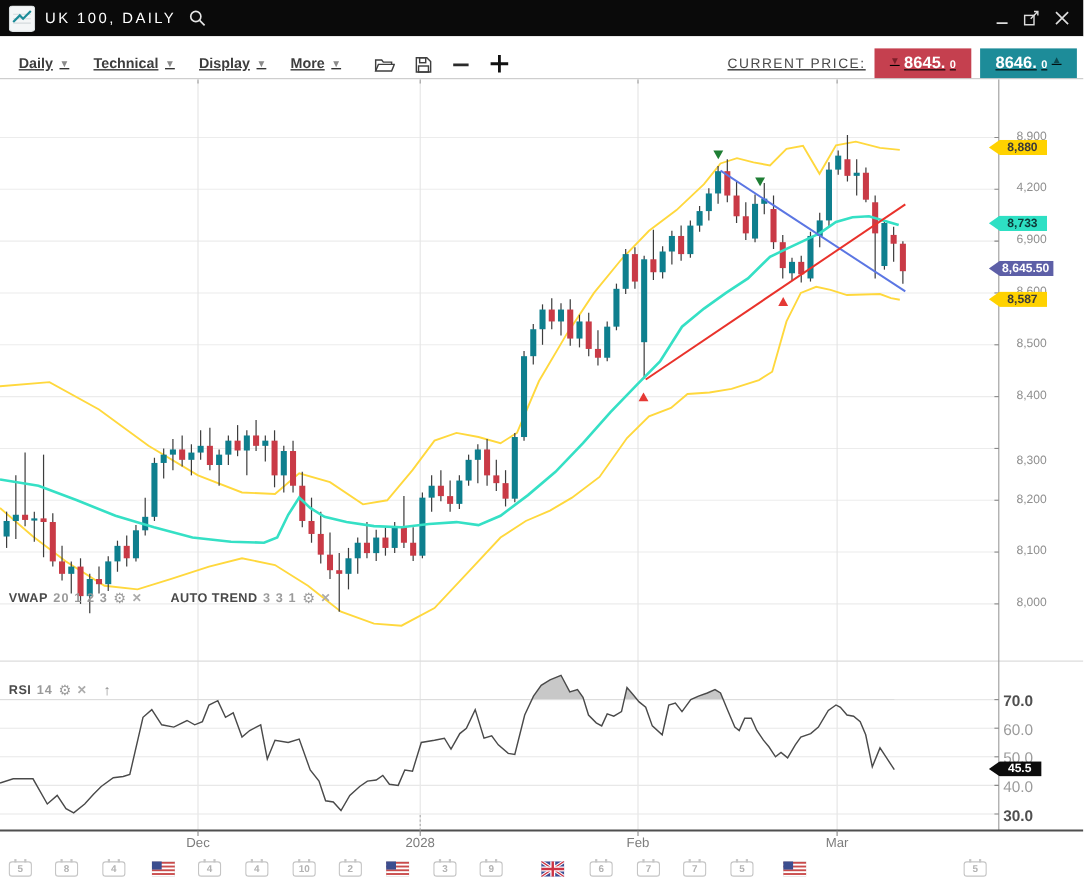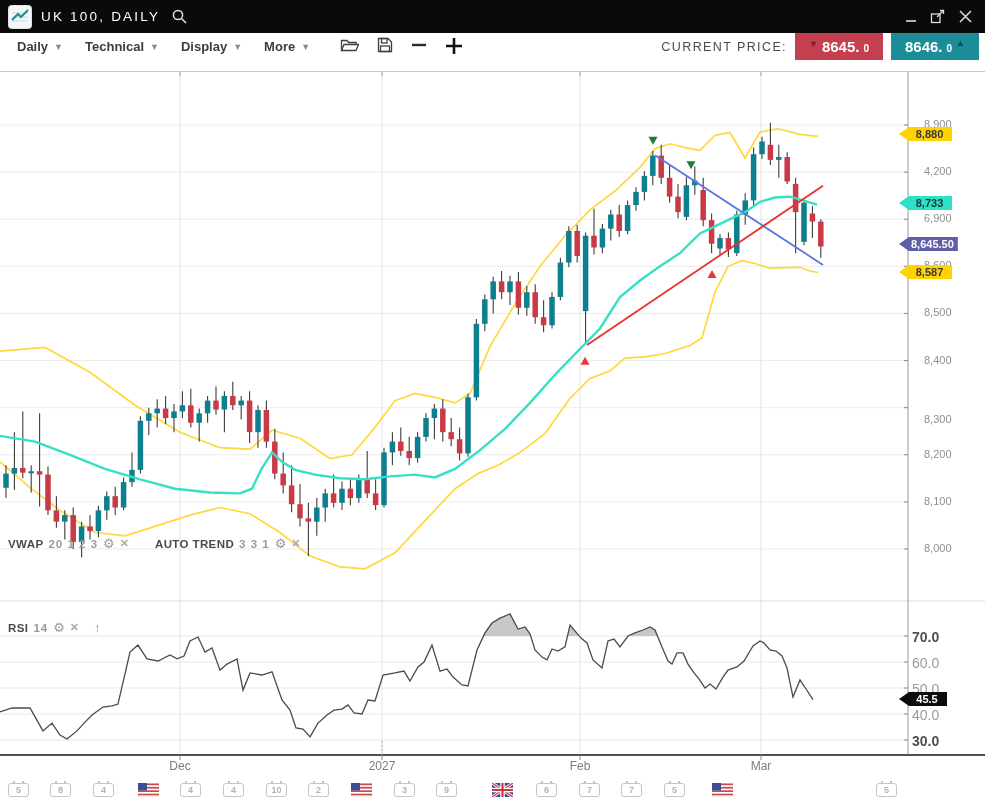--- a/index.html
+++ b/index.html
@@ -9,21 +9,21 @@
 
   
   .titlebar { height:33px; background:#0a0a0a; display:flex; align-items:center; padding:0 8px; gap:9px; }
   .logo { width:24px; height:24px; flex:0 0 auto; display:flex; }
   .tb-title { color:#fff; font-size:13.5px; letter-spacing:2.2px; white-space:nowrap; }
   .tb-search { display:flex; margin-left:2px; cursor:pointer; }
   .win-controls { margin-left:auto; display:flex; align-items:center; gap:12px; padding-right:4px; }
   .wbtn { display:flex; cursor:pointer; }
 
   
-  .toolbar { height:39px; border-bottom:1px solid #c9c9c9; display:flex; align-items:flex-start; padding:0 6px; background:#fff; }
+  .toolbar { height:39px; border-bottom:1px solid #c9c9c9; display:flex; align-items:flex-end; padding:0 6px; background:#fff;text-decoration:underline; }
   .menu { display:flex; align-items:center; gap:6px; background:none; border:none; cursor:pointer;
     font-family:inherit; font-weight:bold; font-size:13px; color:#3d3d3d; padding:6px 11px; }
   .caret { color:#8b8b8b; font-size:9px; }
   .icon-btn { background:none; border:none; cursor:pointer; padding:4px 9px; display:flex; align-items:center; }
   .tool-gap { width:10px; }
   .cp { margin-left:auto; display:flex; align-items:center; gap:8px; padding-right:0; }
   .cp-label { font-size:12.5px; letter-spacing:1.4px; color:#4a4a4a; }
   .px { width:88px; height:27px; display:flex; align-items:center; justify-content:center; gap:4px;
     color:#fff; font-weight:bold; font-size:15px; cursor:pointer; }
   .px .frac { font-size:10px; margin-top:4px; }
@@ -469,21 +469,21 @@
     <div id="rsi-labels">
         <div class="rlabel strong" style="top: 557px;">70.0</div>
         <div class="rlabel" style="top: 583px;">60.0</div>
         <div class="rlabel" style="top: 609px;">50.0</div>
         <div class="rlabel" style="top: 635px;">40.0</div>
         <div class="rlabel strong" style="top: 661px;">30.0</div>
         <div class="tag" style="top: 620px; background: rgb(12, 12, 12); color: rgb(255, 255, 255); min-width: 48px;">45.5</div>
       </div>
     <div id="time-labels">
         <div class="tlabel" style="left: 180px;">Dec</div>
-        <div class="tlabel" style="left: 382px;">2027</div>
+        <div class="tlabel" style="left: 382px;">2028</div>
         <div class="tlabel" style="left: 580px;">Feb</div>
         <div class="tlabel" style="left: 761px;">Mar</div>
       </div>
     <div id="events">
         <div class="ev" style="left: 8px;">
           <div class="cal">5</div>
         </div>
         <div class="ev" style="left: 50px;">
           <div class="cal">8</div>
         </div>

